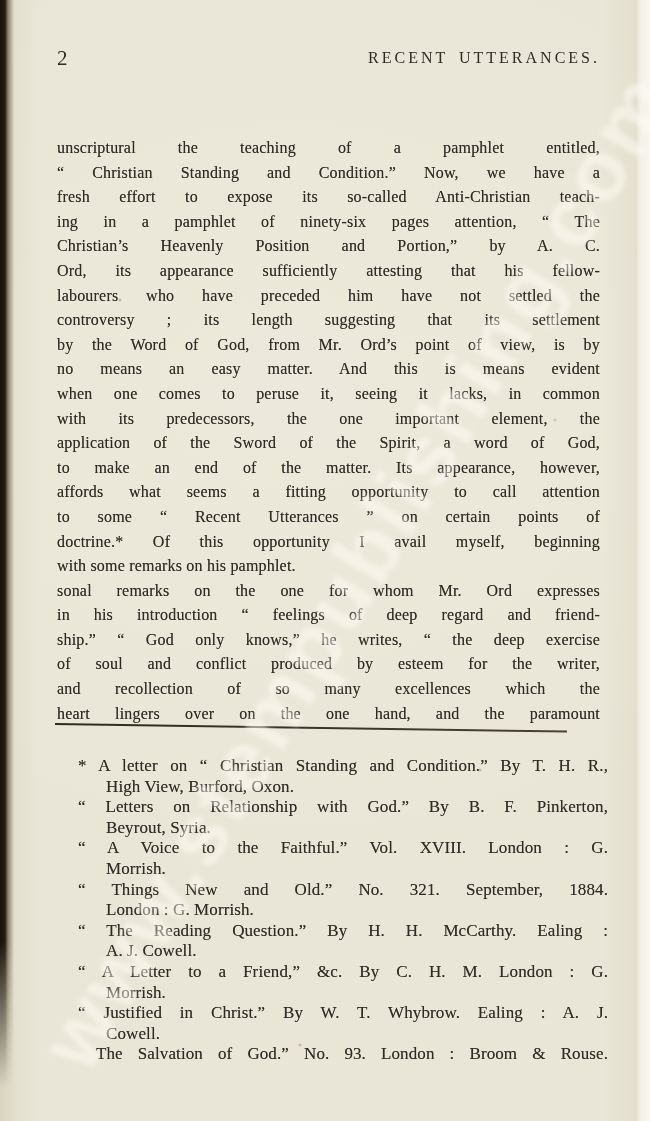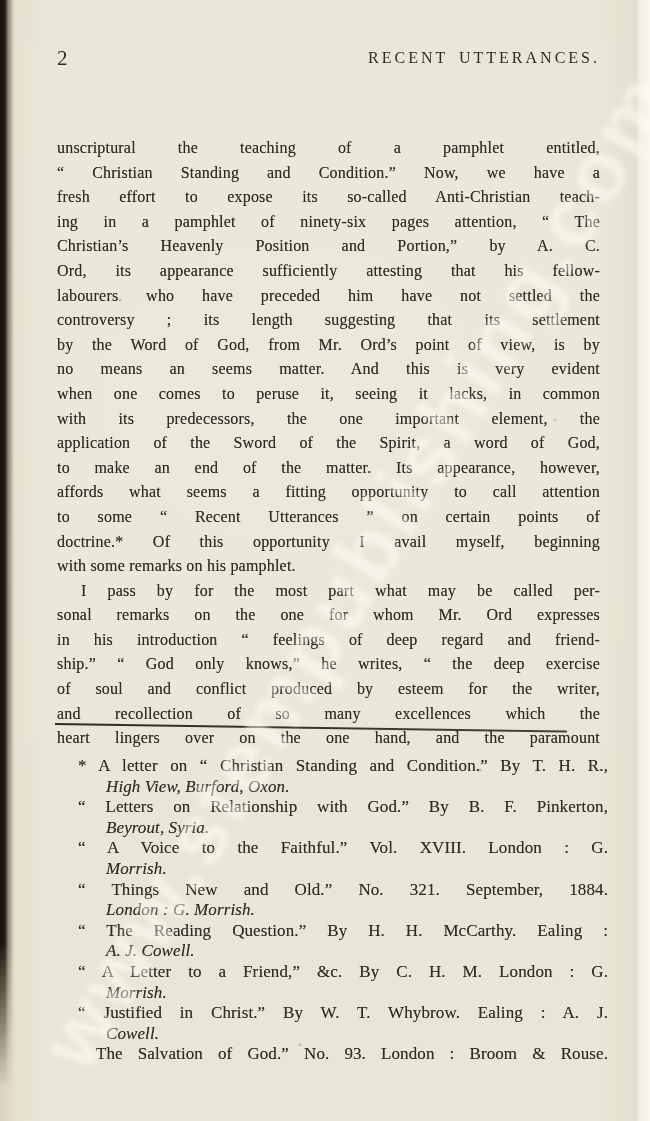--- a/index.html
+++ b/index.html
@@ -54,21 +54,21 @@
     position:absolute;left:55px;top:723px;width:512px;height:2px;
     background:linear-gradient(90deg,#2e2a22,#3b362c 60%,#4a4437);
     transform:rotate(0.85deg);transform-origin:0 50%;
   }
   .footnotes{
     position:absolute;left:78px;top:744px;width:530px;
     font-size:17px;line-height:20.6px;letter-spacing:0.1px;
     text-shadow:0 0 0.5px rgba(47,43,38,0.5);
     margin-top:12px;
   }
-  .footnotes .line.ind1{padding-left:28px;font-style:italic;}
+  .footnotes .line.ind1{padding-left:28px;}
   .footnotes .line.ind2{padding-left:18px;}
   .watermark{
     position:absolute;left:20px;top:1035px;
     transform:rotate(-59deg);transform-origin:0 0;
     font-family:"Liberation Sans","DejaVu Sans",sans-serif;
     font-size:86px;font-weight:bold;letter-spacing:4px;
     white-space:nowrap;color:rgba(255,253,245,0.50);
     filter:blur(2px);
     pointer-events:none;
   }
@@ -86,30 +86,29 @@
   <div class="bodytext">
       <div class="line">unscriptural the teaching of a pamphlet entitled,</div>
       <div class="line">“ Christian Standing and Condition.” Now, we have a</div>
       <div class="line">fresh effort to expose its so-called Anti-Christian teach-</div>
       <div class="line">ing in a pamphlet of ninety-six pages attention, “ The</div>
       <div class="line">Christian’s Heavenly Position and Portion,” by A. C.</div>
       <div class="line">Ord, its appearance sufficiently attesting that his fellow-</div>
       <div class="line">labourers who have preceded him have not settled the</div>
       <div class="line">controversy ; its length suggesting that its settlement</div>
       <div class="line">by the Word of God, from Mr. Ord’s point of view, is by</div>
-      <div class="line">no means an seems matter. And this is very evident</div>
+      <div class="line">no means an easy matter. And this is means evident</div>
       <div class="line">when one comes to peruse it, seeing it lacks, in common</div>
       <div class="line">with its predecessors, the one important element, the</div>
       <div class="line">application of the Sword of the Spirit, a word of God,</div>
       <div class="line">to make an end of the matter. Its appearance, however,</div>
       <div class="line">affords what seems a fitting opportunity to call attention</div>
       <div class="line">to some “ Recent Utterances ” on certain points of</div>
       <div class="line">doctrine.* Of this opportunity I avail myself, beginning</div>
       <div class="line nojust">with some remarks on his pamphlet.</div>
-      <div class="line indp">I pass by for the most part what may be called per-</div>
       <div class="line">sonal remarks on the one for whom Mr. Ord expresses</div>
       <div class="line">in his introduction “ feelings of deep regard and friend-</div>
       <div class="line">ship.” “ God only knows,” he writes, “ the deep exercise</div>
       <div class="line">of soul and conflict produced by esteem for the writer,</div>
       <div class="line">and recollection of so many excellences which the</div>
       <div class="line">heart lingers over on the one hand, and the paramount</div>
     </div>
 
   <div class="fnrule"></div>
 

